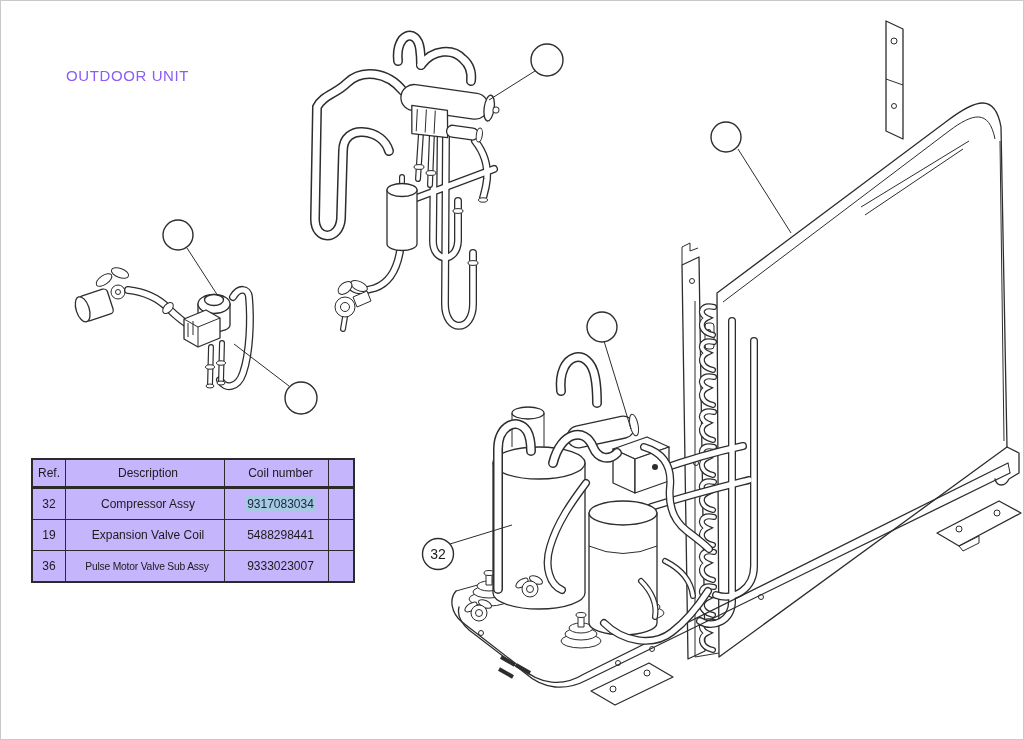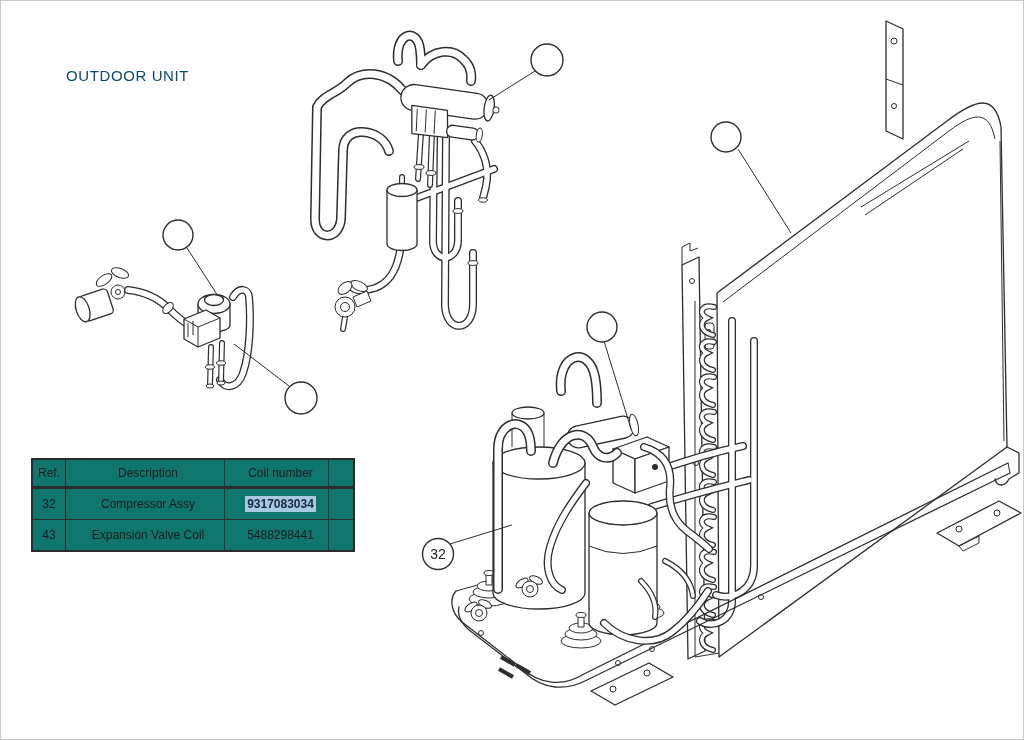--- a/index.html
+++ b/index.html
@@ -2,55 +2,55 @@
 <html><head>
 <meta charset="utf-8">
 <style>
   html,body{margin:0;padding:0;background:#ffffff;}
   .stage{
     position:relative;width:1024px;height:740px;background:#fff;
     font-family:"Liberation Sans",sans-serif;overflow:hidden;
     border:1px solid #c9c9c9;box-sizing:border-box;
   }
   .page-title{
-    position:absolute;left:65px;top:66px;font-size:15px;color:#0c4a6e;
+    position:absolute;left:65px;top:66px;font-size:15px;color:#8b5cf6;
     letter-spacing:.6px;white-space:nowrap;
   }
   svg.diagram{position:absolute;left:0;top:0;}
   
   .ln{stroke:#2d2d2d;stroke-width:1.3;fill:none;stroke-linejoin:round;stroke-linecap:round;}
   .ln-thin{stroke:#2d2d2d;stroke-width:1;fill:none;stroke-linejoin:round;}
   .wh{fill:#ffffff;}
   .tube-lg-o use{stroke:#2d2d2d;stroke-width:10;fill:none;stroke-linecap:round;}
   .tube-lg-i use{stroke:#ffffff;stroke-width:7;fill:none;stroke-linecap:round;}
   .tube-md-o use{stroke:#2d2d2d;stroke-width:8;fill:none;stroke-linecap:round;}
   .tube-md-i use{stroke:#ffffff;stroke-width:5.4;fill:none;stroke-linecap:round;}
   .tube-sm-o use{stroke:#2d2d2d;stroke-width:6;fill:none;stroke-linecap:round;}
   .tube-sm-i use{stroke:#ffffff;stroke-width:3.6;fill:none;stroke-linecap:round;}
   .callout{fill:#ffffff;stroke:#2d2d2d;stroke-width:1.4;}
   .callout-label{font-family:"Liberation Sans",sans-serif;font-size:14px;fill:#1b1b1b;text-anchor:middle;}
   .slot{stroke:#2d2d2d;stroke-width:4;stroke-linecap:butt;}
   
   .parts-table{
     position:absolute;left:30px;top:457px;border-collapse:collapse;
-    background:#0f766e;table-layout:fixed;width:307px;
+    background:#c4b5fd;table-layout:fixed;width:307px;
   }
   .parts-table td,.parts-table th{
     border:1px solid #2b2b2b;font-weight:normal;font-size:12px;color:#1b1b1b;
     padding:0 0 0 6px;text-align:center;overflow:hidden;white-space:nowrap;
   }
   .parts-table{border:2px solid #2b2b2b;}
   .parts-table thead th{height:26px;border-bottom:3px solid #2b2b2b;}
   .parts-table tbody td{height:30px;}
   .parts-table .c-ref{width:32px;text-align:center;padding:0;}
   .parts-table .c-desc{width:152px;}
   .parts-table .c-part{width:95px;padding-left:8px;}
   .parts-table .c-blank{width:24px;padding:0;}
   .parts-table tr.condensed .c-desc{font-size:10.3px;letter-spacing:-.2px;padding-left:4px;}
-  .hl{background:#a7c9e2;color:#14273d;font-weight:700;padding:1px 2px;}
+  .hl{background:#a7c9e2;color:#14273d;font-weight:400;padding:1px 2px;}
 </style>
 </head>
 <body>
 
 <div class="stage">
 
   <div class="page-title">OUTDOOR UNIT</div>
 
   <svg class="diagram" width="1024" height="740" viewBox="0 0 1024 740">
 
@@ -424,21 +424,27 @@
       </tr>
     </thead>
     <tbody>
       <tr>
         <td class="c-ref">32</td>
         <td class="c-desc">Compressor Assy</td>
         <td class="c-part"><span class="hl">9317083034</span></td>
         <td class="c-blank"></td>
       </tr>
       <tr>
-        <td class="c-ref">43</td>
+        <td class="c-ref">19</td>
         <td class="c-desc">Expansion Valve Coil</td>
         <td class="c-part">5488298441</td>
         <td class="c-blank"></td>
       </tr>
+      <tr class="condensed">
+        <td class="c-ref">36</td>
+        <td class="c-desc">Pulse Motor Valve Sub Assy</td>
+        <td class="c-part">9333023007</td>
+        <td class="c-blank"></td>
+      </tr>
     </tbody>
   </table>
 
 </div>
 
 </body></html>

